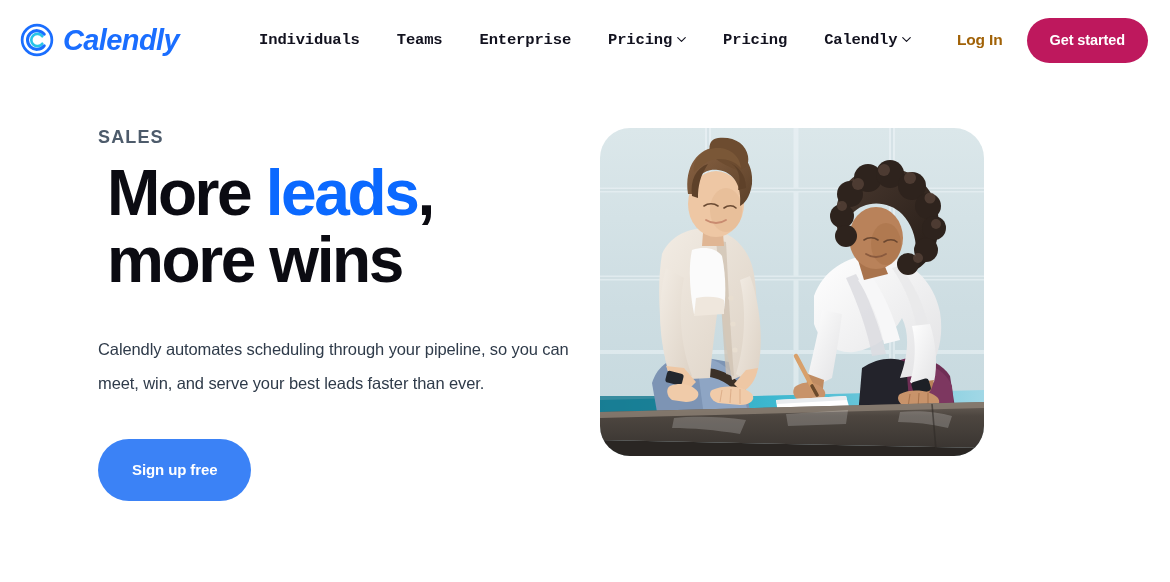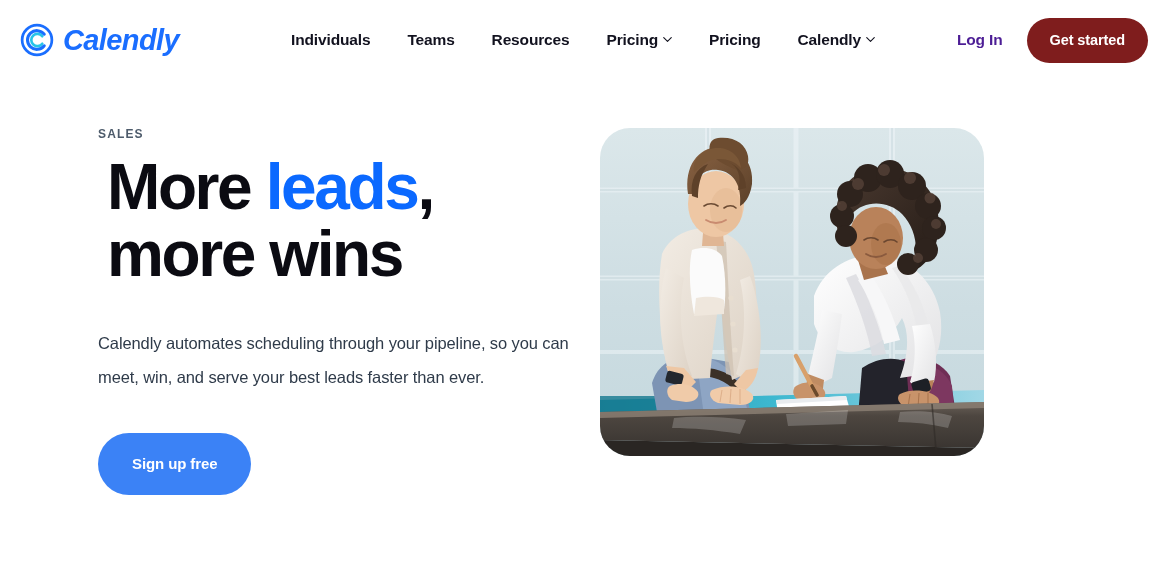--- a/index.html
+++ b/index.html
@@ -42,21 +42,22 @@
     font-weight: 700;
     color: #1a6eff;
     letter-spacing: -0.6px;
     line-height: 1;
   }
 
   .nav {
     display: flex;
     align-items: center;
     gap: 37px;
-    margin-left: 112px;
+    margin-left: 80px;
+    font-family: Liberation Mono, monospace;
   }
   .nav-item {
     display: inline-flex;
     align-items: center;
     gap: 5px;
     font-size: 15.5px;
     font-weight: 700;
     color: #12121f;
     letter-spacing: -0.15px;
     cursor: pointer;
@@ -72,28 +73,28 @@
 
   .header-right {
     margin-left: auto;
     display: flex;
     align-items: center;
     gap: 24px;
   }
   .login-link {
     font-size: 15.5px;
     font-weight: 700;
-    color: #4c1d95;
+    color: #a16207;
     letter-spacing: -0.15px;
     cursor: pointer;
     white-space: nowrap;
     text-align: right;
   }
   .btn-get-started {
-    background: #7f1d1d;
+    background: #be185d;
     color: #ffffff;
     font-size: 14.5px;
     font-weight: 700;
     letter-spacing: -0.1px;
     border: none;
     border-radius: 999px;
     padding: 0 23px;
     height: 45px;
     display: inline-flex;
     align-items: center;
@@ -109,21 +110,21 @@
     align-items: flex-start;
     padding: 48px 0 0 0;
   }
   .hero-left {
     width: 600px;
     padding-left: 98px;
     box-sizing: border-box;
     flex: 0 0 auto;
   }
   .eyebrow {
-    font-size: 12px;
+    font-size: 18px;
     font-weight: 700;
     letter-spacing: 1.15px;
     color: #4d5b6b;
     margin: 0 0 14px 0;
     line-height: 1;
   }
   .hero-title {
     font-size: 64px;
     line-height: 1.04;
     font-weight: 700;
@@ -194,21 +195,21 @@
   </a>
 
   <nav class="nav">
     <span class="nav-item">
       <span>Individuals</span>
     </span>
     <span class="nav-item">
       <span>Teams</span>
     </span>
     <span class="nav-item">
-      <span>Resources</span>
+      <span>Enterprise</span>
     </span>
     <span class="nav-item">
       <span>Pricing</span>
       <span class="chev">
         <svg viewBox="0 0 12 8" xmlns="http://www.w3.org/2000/svg">
           <path d="M1 1.6 L6 6.4 L11 1.6" fill="none" stroke="#12121f" stroke-width="1.5" stroke-linecap="round" stroke-linejoin="round"></path>
         </svg>
       </span>
     </span>
     <span class="nav-item">

